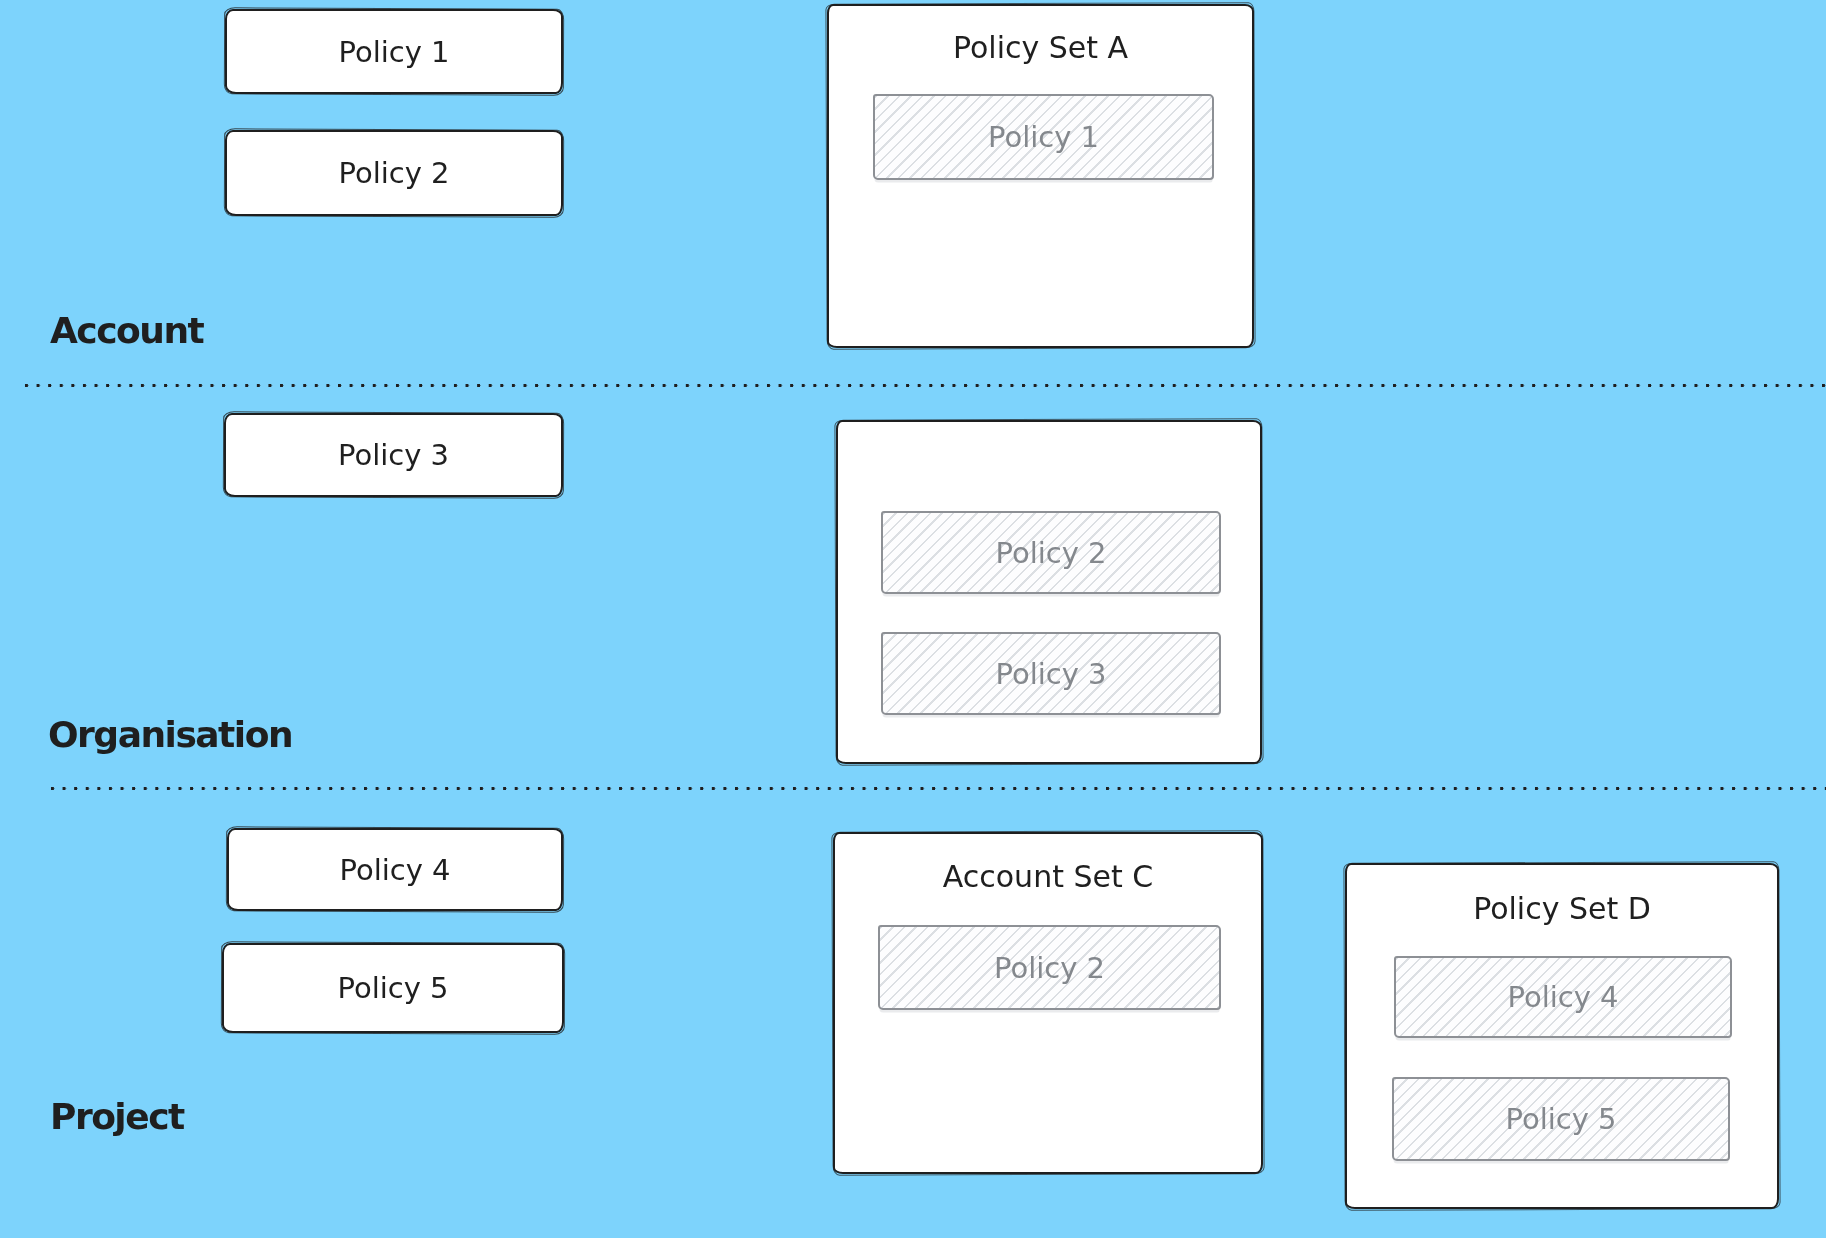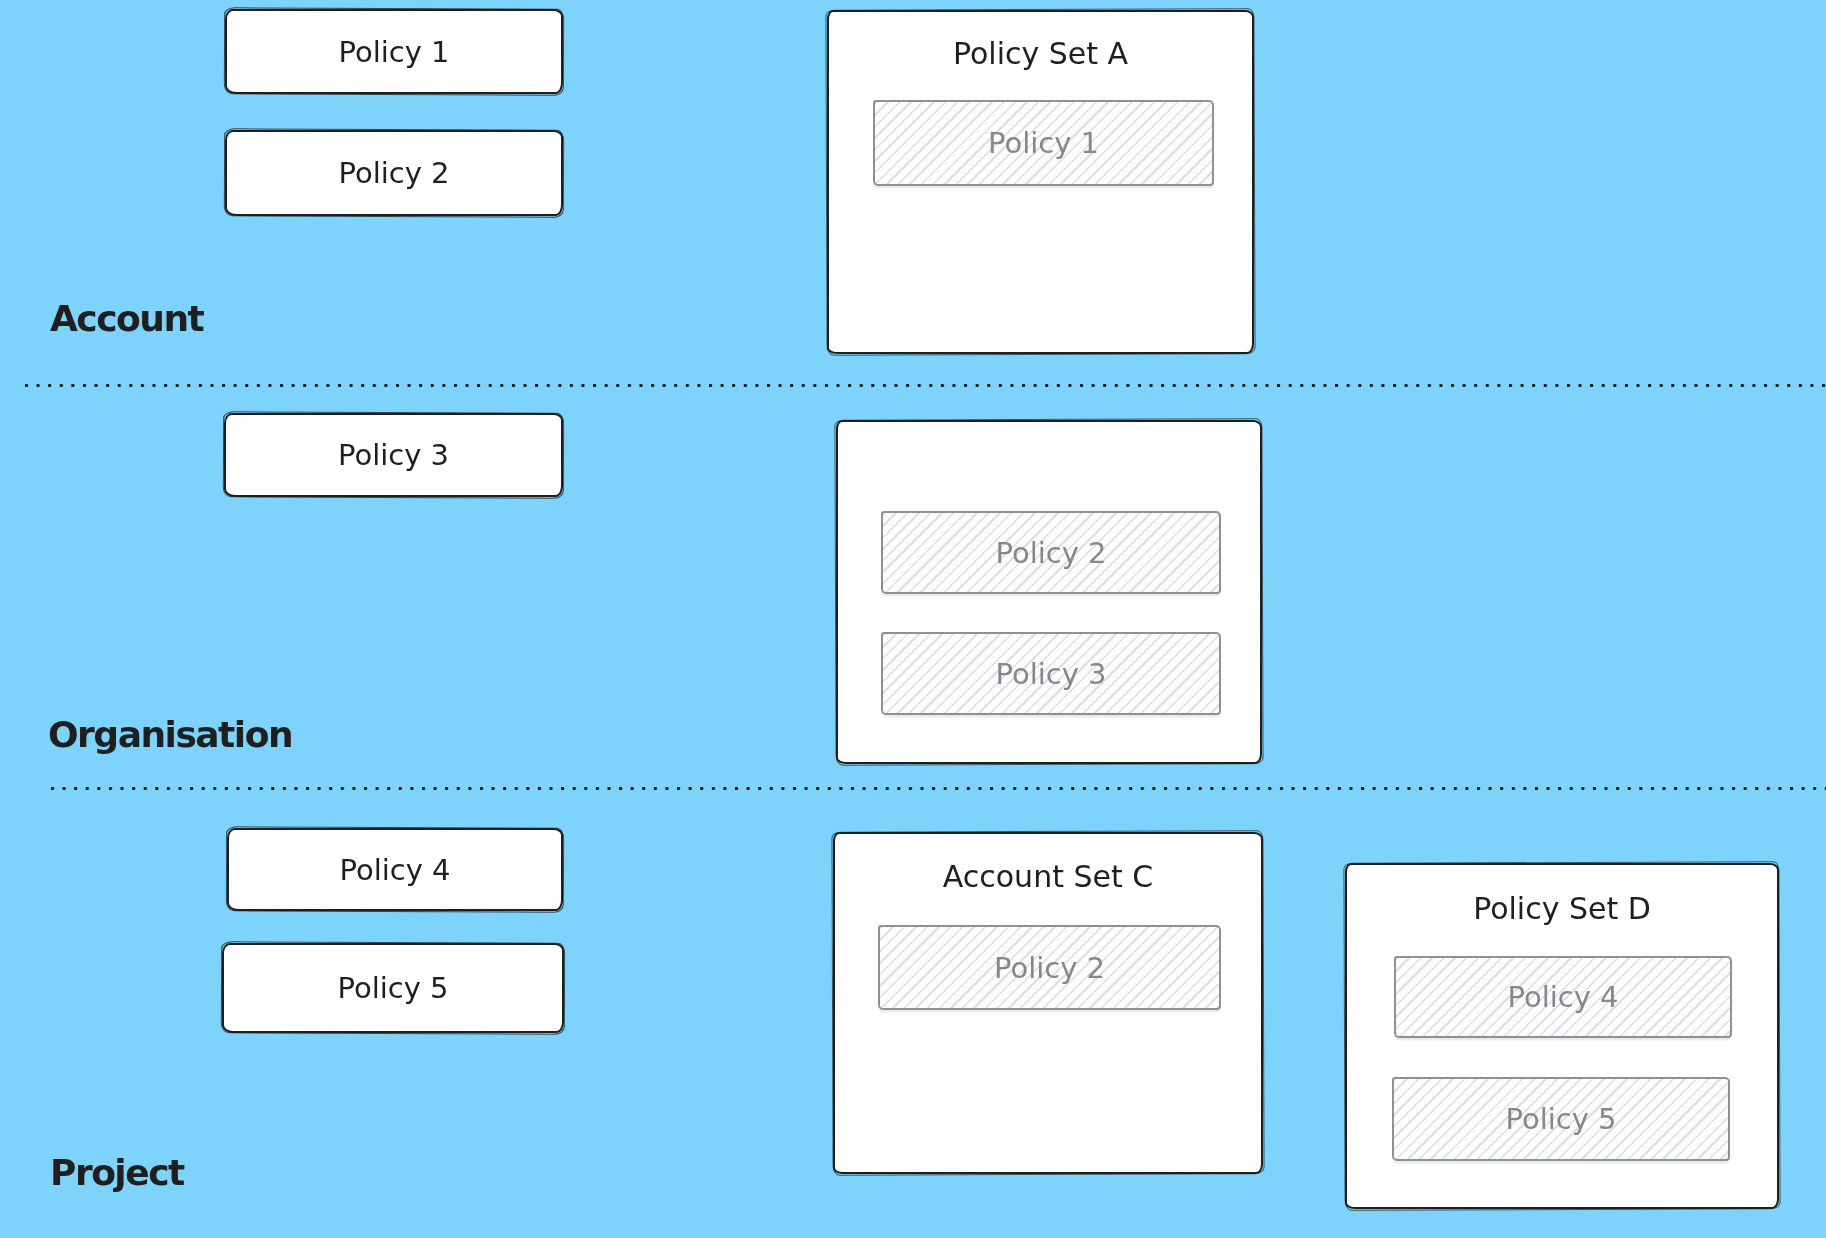--- a/index.html
+++ b/index.html
@@ -79,28 +79,28 @@
 <div class="canvas">
 
   <div class="box" style="left:225px;top:9px;width:334px;height:81px">
     <span>Policy 1</span>
   </div>
 
   <div class="box" style="left:225px;top:130px;width:334px;height:82px">
     <span>Policy 2</span>
   </div>
 
-  <div class="set" style="left:827px;top:10px;width:423px;height:340px">
+  <div class="set" style="left:827px;top:4px;width:423px;height:340px">
     <div class="set-title" style="top:24px">Policy Set A</div>
     <div class="member" style="left:44px;top:88px;width:337px;height:82px">
       <span>Policy 1</span>
     </div>
   </div>
 
-  <div class="tier-label" style="left:50px;top:298px">Account</div>
+  <div class="tier-label" style="left:50px;top:310px">Account</div>
 
   <div class="divider" style="left:24px;top:383px;width:1802px"></div>
 
   <div class="box" style="left:224px;top:413px;width:335px;height:80px">
     <span>Policy 3</span>
   </div>
 
   <div class="set" style="left:836px;top:420px;width:422px;height:340px">
     <div class="member" style="left:43px;top:89px;width:336px;height:79px">
       <span>Policy 2</span>
@@ -132,15 +132,15 @@
   <div class="set" style="left:1345px;top:863px;width:430px;height:342px">
     <div class="set-title" style="top:26px">Policy Set D</div>
     <div class="member" style="left:47px;top:91px;width:334px;height:78px">
       <span>Policy 4</span>
     </div>
     <div class="member" style="left:45px;top:212px;width:334px;height:80px">
       <span>Policy 5</span>
     </div>
   </div>
 
-  <div class="tier-label" style="left:50px;top:1152px">Project</div>
+  <div class="tier-label" style="left:50px;top:1096px">Project</div>
 
 </div>
 
 </body></html>

